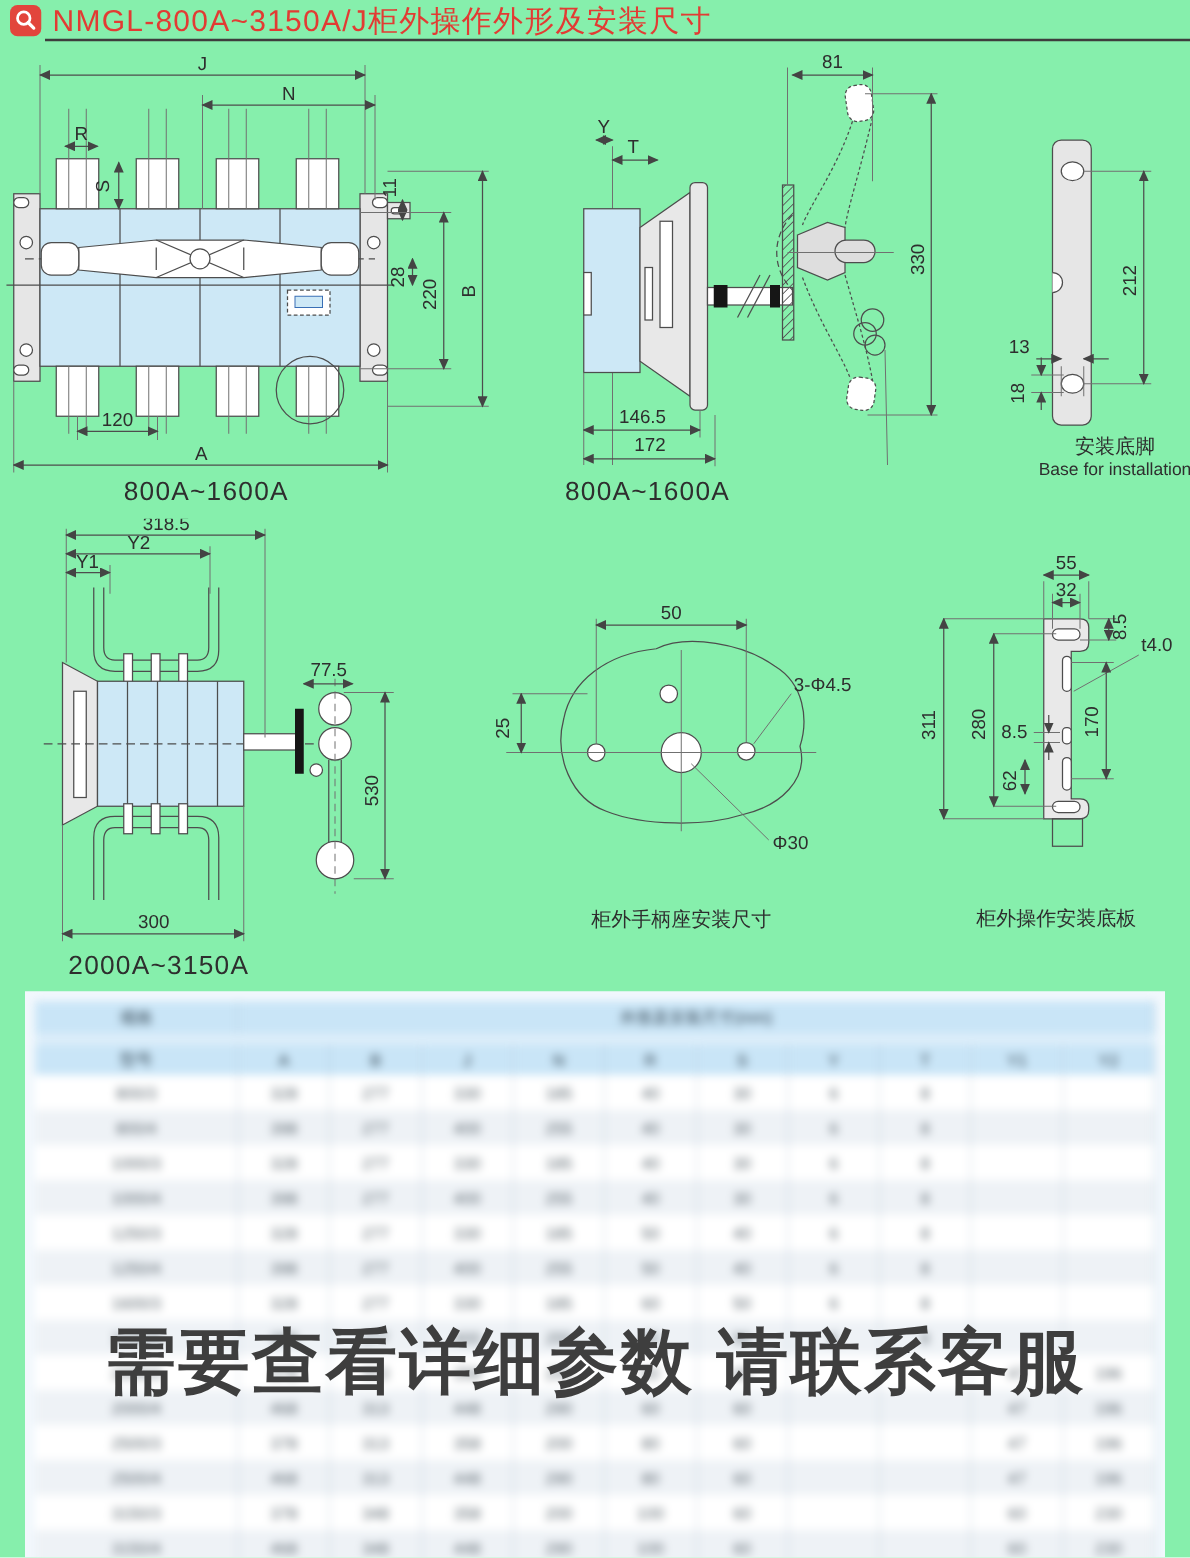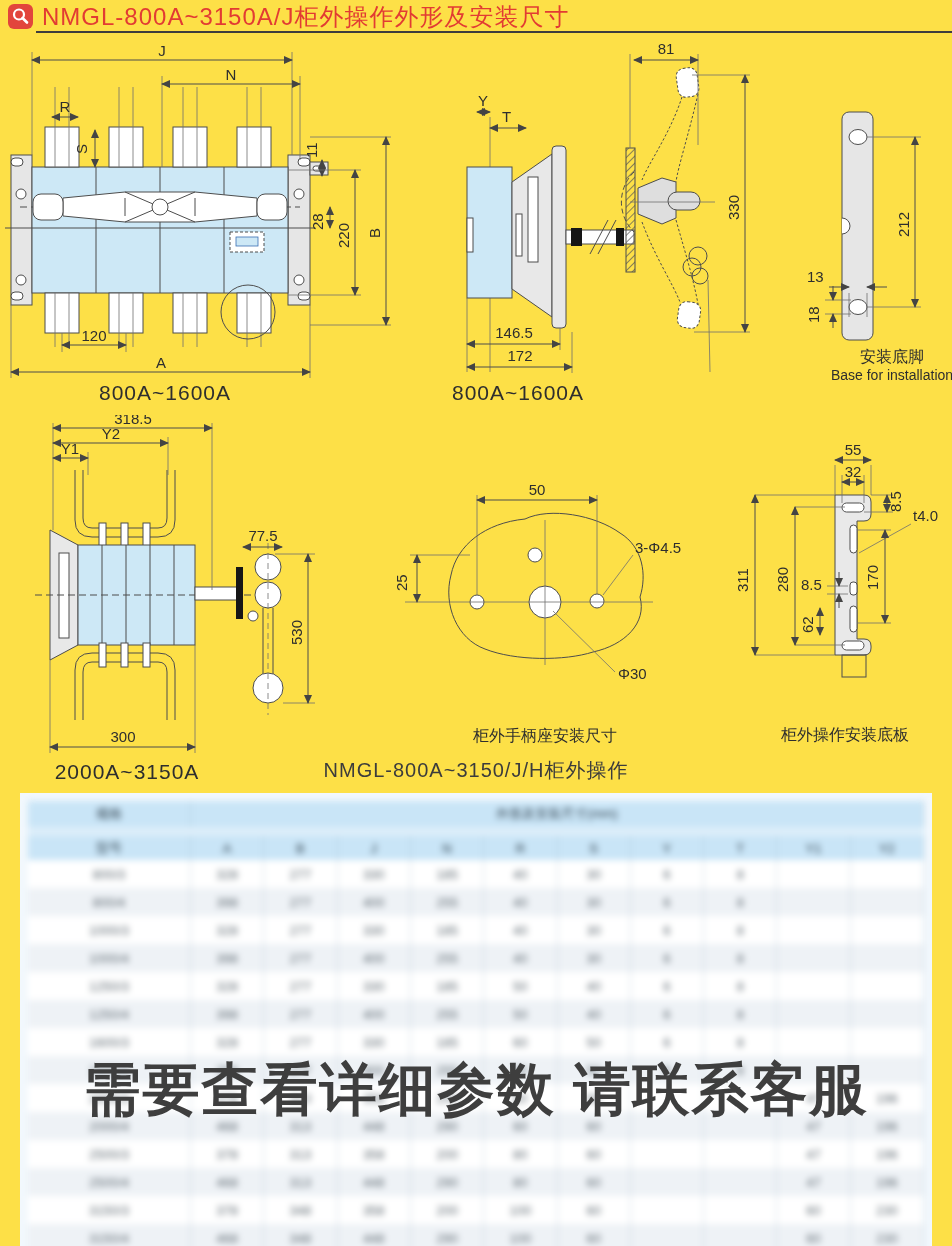--- a/index.html
+++ b/index.html
@@ -1,16 +1,16 @@
 <!DOCTYPE html>
 <html><head>
 <meta charset="utf-8">
 <style>
   html,body{margin:0;padding:0;background:#fff;}
-  .page{position:relative;width:952px;height:1246px;background:#fde047;overflow:hidden;
+  .page{position:relative;width:952px;height:1246px;background:#86efac;overflow:hidden;
         font-family:"Liberation Sans","DejaVu Sans",sans-serif;}
   
   .hdr-icon{position:absolute;left:8px;top:4px;width:25px;height:25px;border-radius:6px;
             background:#e2453c;}
   .hdr-title{position:absolute;left:42px;top:1px;font-size:24px;letter-spacing:1px;
              color:#e23b33;white-space:nowrap;}
   .hdr-rule{position:absolute;left:36px;top:31px;width:916px;height:2px;background:#3d3d3d;}
   
   svg text{font-family:"Liberation Sans","DejaVu Sans",sans-serif;}
   .dm{font-size:15px;fill:#2e2e2e;}
@@ -394,21 +394,20 @@
       <line class="dl" x1="85" y1="188" x2="85" y2="215" marker-start="url(#as)" marker-end="url(#ae)"></line>
       <text class="dm" transform="rotate(-90,78,213)" x="78" y="213">62</text>
       <line class="xl" x1="122" y1="110" x2="156" y2="110"></line>
       <line class="xl" x1="122" y1="203" x2="156" y2="203"></line>
       <line class="dl" x1="150" y1="110" x2="150" y2="203" marker-start="url(#as)" marker-end="url(#ae)"></line>
       <text class="dm" transform="rotate(-90,143,170)" x="143" y="170">170</text>
     </g>
     <text class="cp" x="110" y="320" text-anchor="middle">柜外操作安装底板</text>
   </svg>
 
-  <div class="mid-caption">NMGL-800A~3150/J/H柜外操作</div>
 
   <div class="tbl-wrap">
     <div class="tbl-blur">
       <div class="thead-one">
         <div class="tcell th1">规格</div>
         <div class="tcell th1">外形及安装尺寸(mm)</div>
       </div>
       <div class="tgap"></div>
       <div class="thead-row">
           <div class="tcell th2">型号</div>

